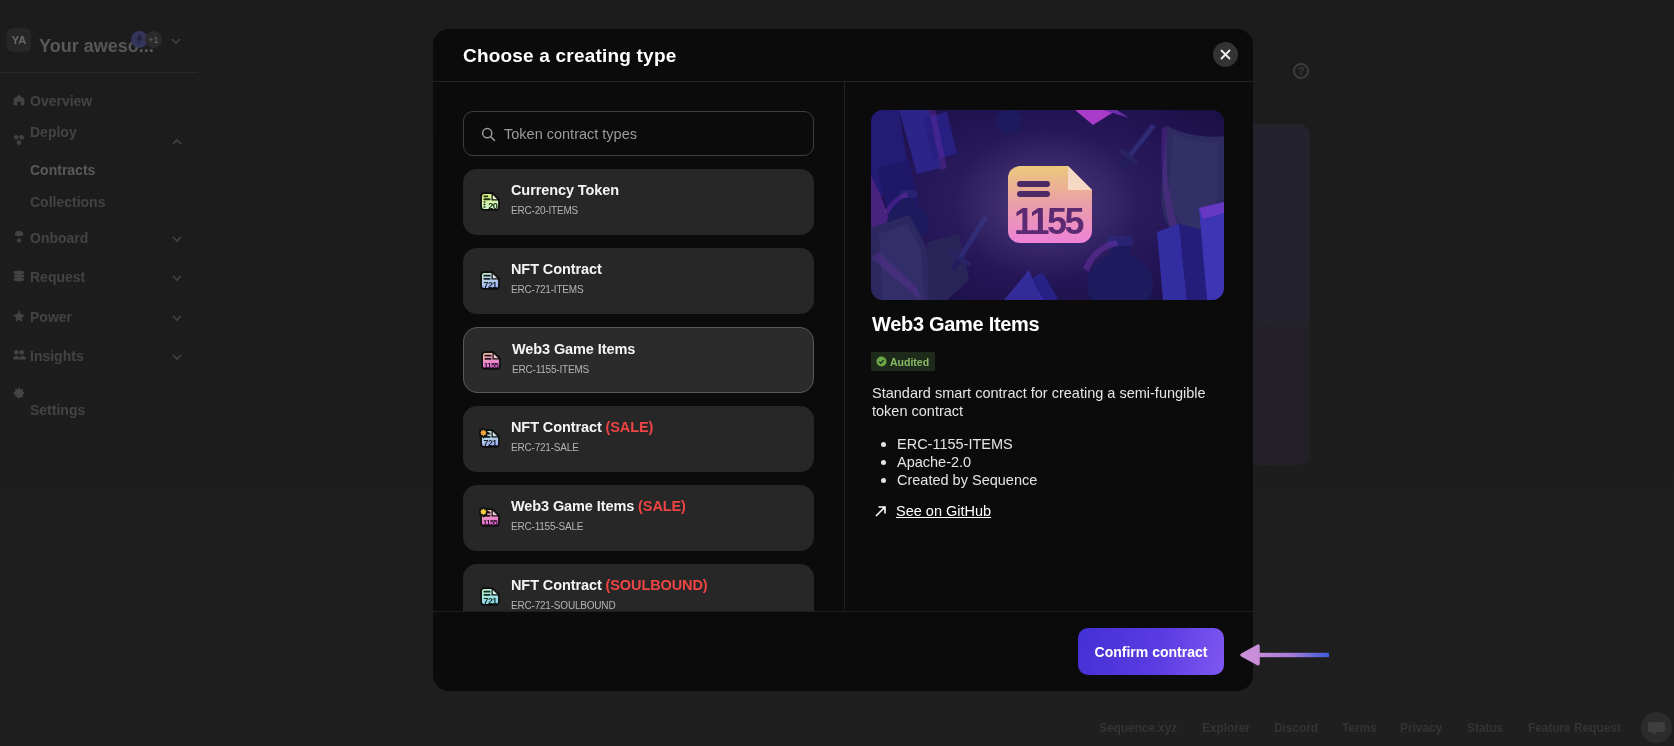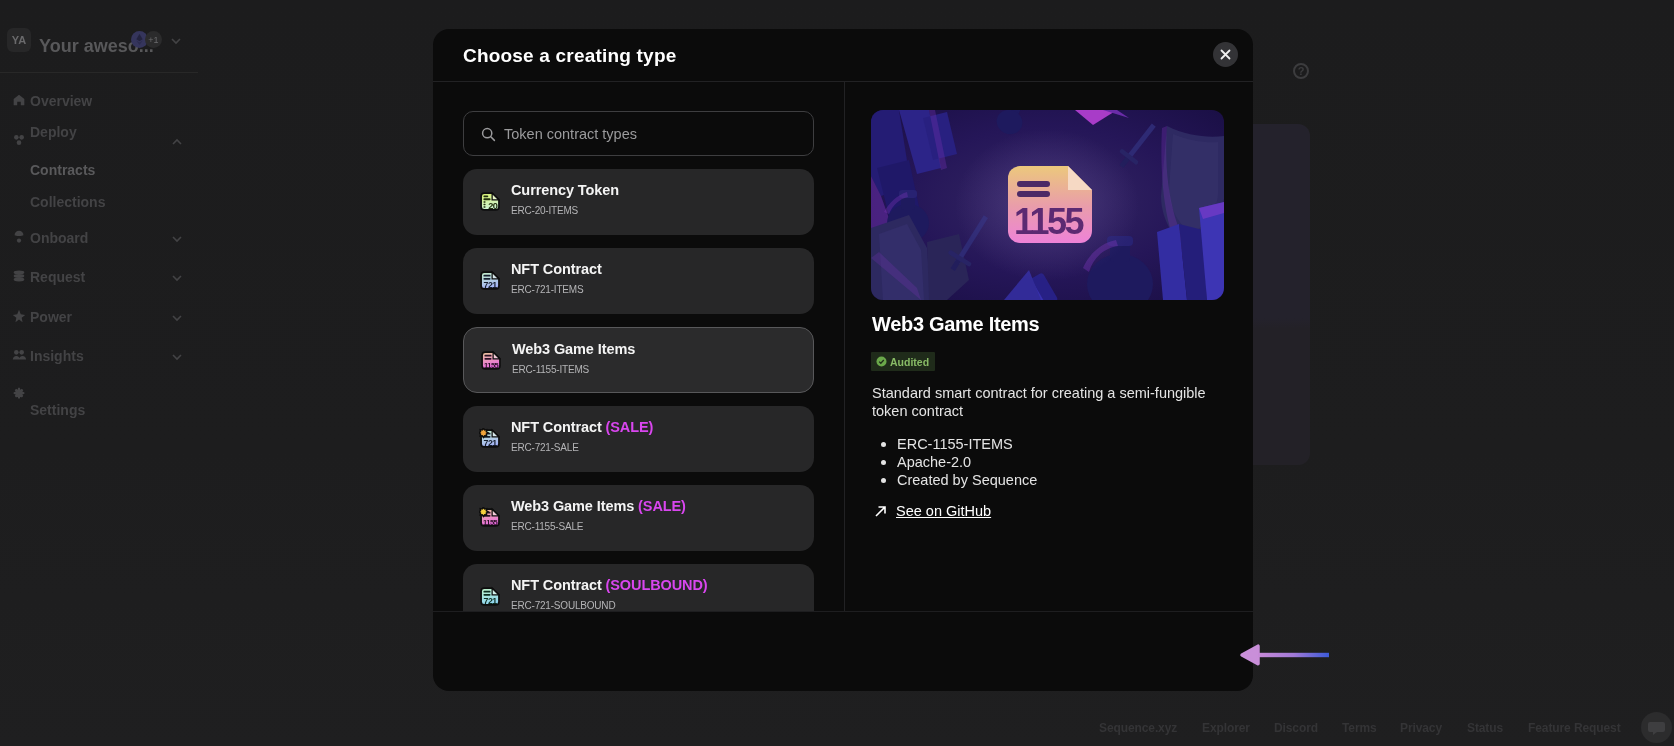--- a/index.html
+++ b/index.html
@@ -29,21 +29,21 @@
   #mclose { position:absolute; left:780px; top:13px; width:25px; height:25px; border-radius:50%; background:#333336; }
   .hdiv { position:absolute; left:0; top:52px; width:820px; height:1px; background:#222224; }
   .vdiv { position:absolute; left:411px; top:53px; width:1px; height:529px; background:#222224; }
   
   #search { position:absolute; left:30px; top:82px; width:351px; height:45px; border:1px solid #3e3e40; border-radius:10px; }
   #search span { position:absolute; left:40px; top:14px; font-size:14.5px; color:#9b9b9d; }
   
   .card { position:absolute; left:30px; width:351px; height:66px; background:#272728; border-radius:14px; }
   .card.sel { background:#2b2b2c; border:1px solid #58585a; }
   .ct { position:absolute; left:48px; top:13px; font-size:14.5px; font-weight:bold; color:#f4f4f4; letter-spacing:-0.1px; }
-  .ct .mut { color:#d946ef; }
+  .ct .mut { color:#ef4444; }
   .cs { position:absolute; left:48px; top:36px; font-size:10px; color:#b4b4b6; letter-spacing:-0.2px; }
   .cico { position:absolute; left:16px; top:22px; width:21px; height:21px; }
   #list { position:absolute; left:0; top:140px; width:411px; height:442px; overflow:hidden; }
   
   #hero { position:absolute; left:438px; top:81px; width:353px; height:190px; border-radius:12px; overflow:hidden; }
   #rtitle { position:absolute; left:439px; top:284px; font-size:20px; font-weight:bold; color:#fff; letter-spacing:-0.3px; }
   #badge { position:absolute; left:438px; top:323px; height:19px; background:#1f2b1a; border-radius:1px; display:flex; align-items:center; padding:0 6px 0 5px; gap:3px; }
   #badge span { font-size:10.5px; font-weight:bold; color:#88bb66; }
   #desc { position:absolute; left:439px; top:355px; width:352px; font-size:14.5px; line-height:18px; color:#e4e4e4; }
   #bullets { position:absolute; left:446px; top:406px; font-size:14.5px; line-height:18px; color:#e4e4e4; }
@@ -372,20 +372,21 @@
   <div id="bullets">
     <div>ERC-1155-ITEMS</div>
     <div>Apache-2.0</div>
     <div>Created by Sequence</div>
   </div>
   <div id="ghub"><svg class="abs" style="left:0;top:2px" width="13" height="13" viewBox="0 0 13 13">
         <path d="M2 11L11 2M4.5 2H11v6.5" stroke="#fff" stroke-width="1.6" fill="none"></path>
       </svg><a style="margin-left:22px">See on GitHub</a></div>
 
   <div id="mfoot">
+    <div id="confirm">Confirm contract</div>
   </div>
 </div>
 
 <svg class="abs" style="left:1238px;top:642px" width="95" height="26" viewBox="0 0 95 26">
   <defs>
       <linearGradient id="arr" x1="0" y1="0" x2="1" y2="0">
         <stop offset="0" stop-color="#c88ad8"></stop>
         <stop offset="0.5" stop-color="#a27ad8"></stop>
         <stop offset="1" stop-color="#3c5ad8"></stop>
       </linearGradient>

